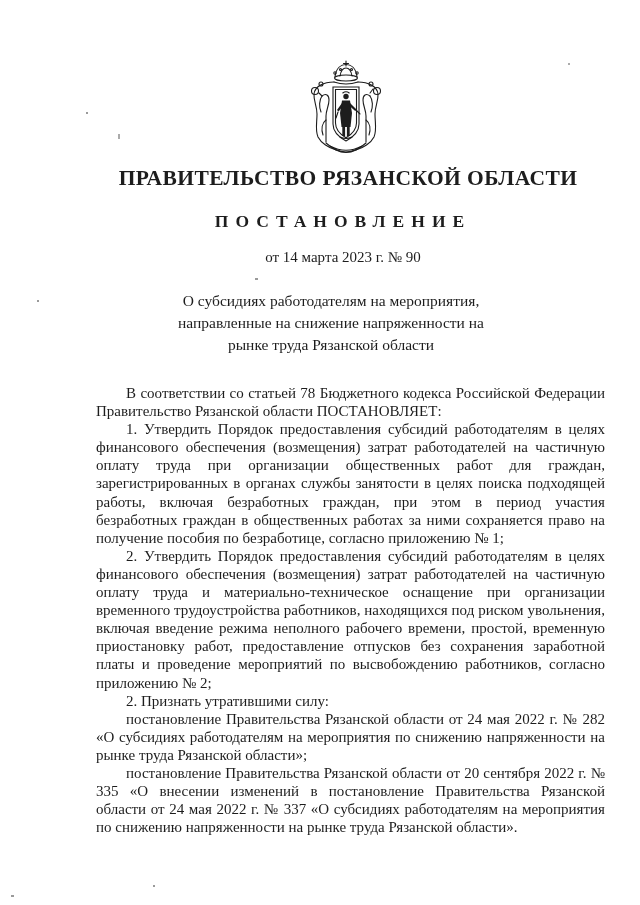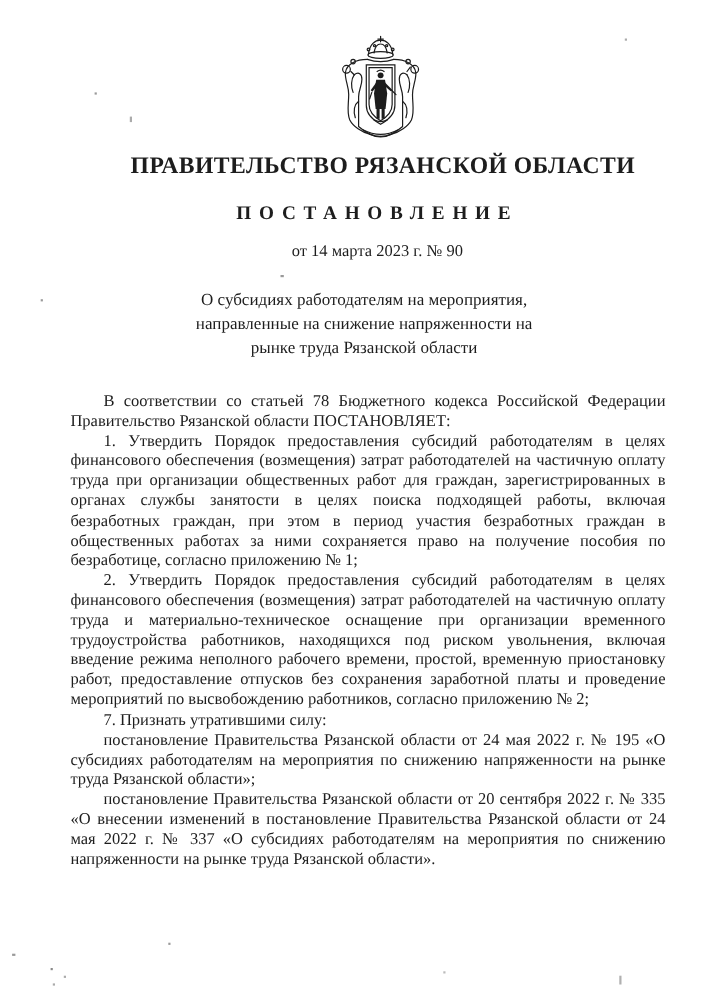--- a/index.html
+++ b/index.html
@@ -4,21 +4,21 @@
 <style>
   html, body { margin: 0; padding: 0; }
   body {
     width: 640px; height: 905px;
     background: #ffffff;
     font-family: "Liberation Serif", serif;
     color: #1d1d1d;
     position: relative;
     overflow: hidden;
   }
-  .page { position: absolute; inset: 0; }
+  .page { position: absolute; inset: 0; margin-top: 28px; }
 
   .emblem-wrap {
     width: 88px; height: 97px;
     margin: 32px auto 0;
     transform: translateX(26px);
   }
   .emblem-wrap svg { display: block; }
 
   .org-name {
     margin: 9px 0 0;
@@ -49,21 +49,21 @@
   }
   .doc-title {
     margin: 24px 0 0;
     font-size: 15.5px;
     line-height: 22px;
     text-align: center;
     transform: translateX(11px);
   }
   .body-text {
     margin-top: 28px;
-    padding-left: 64px;
+    padding-left: 96px;
     padding-right: 35px;
     font-size: 15px;
     line-height: 18.1px;
     text-align: justify;
     text-justify: inter-word;
   }
   .body-text p {
     margin: 0;
     text-indent: 30px;
   }
@@ -151,22 +151,22 @@
   <div class="doc-title">
     <div>О субсидиях работодателям на мероприятия,</div>
     <div>направленные на снижение напряженности на</div>
     <div>рынке труда Рязанской области</div>
   </div>
 
   <div class="body-text">
     <p>В соответствии со статьей 78 Бюджетного кодекса Российской Федерации Правительство Рязанской области ПОСТАНОВЛЯЕТ:</p>
     <p>1. Утвердить Порядок предоставления субсидий работодателям в целях финансового обеспечения (возмещения) затрат работодателей на частичную оплату труда при организации общественных работ для граждан, зарегистрированных в органах службы занятости в целях поиска подходящей работы, включая безработных граждан, при этом в период участия безработных граждан в общественных работах за ними сохраняется право на получение пособия по безработице, согласно приложению № 1;</p>
     <p>2. Утвердить Порядок предоставления субсидий работодателям в целях финансового обеспечения (возмещения) затрат работодателей на частичную оплату труда и материально-техническое оснащение при организации временного трудоустройства работников, находящихся под риском увольнения, включая введение режима неполного рабочего времени, простой, временную приостановку работ, предоставление отпусков без сохранения заработной платы и проведение мероприятий по высвобождению работников, согласно приложению № 2;</p>
-    <p>7. Признать утратившими силу:</p>
-    <p>постановление Правительства Рязанской области от 24 мая 2022 г. № 195 «О субсидиях работодателям на мероприятия по снижению напряженности на рынке труда Рязанской области»;</p>
+    <p>2. Признать утратившими силу:</p>
+    <p>постановление Правительства Рязанской области от 24 мая 2022 г. № 282 «О субсидиях работодателям на мероприятия по снижению напряженности на рынке труда Рязанской области»;</p>
     <p>постановление Правительства Рязанской области от 20 сентября 2022 г. № 335 «О внесении изменений в постановление Правительства Рязанской области от 24 мая 2022 г. № 337 «О субсидиях работодателям на мероприятия по снижению напряженности на рынке труда Рязанской области».</p>
   </div>
 
   <div class="speck sp1"></div>
   <div class="speck sp2"></div>
   <div class="speck sp3"></div>
   <div class="speck sp4"></div>
   <div class="speck sp5"></div>
   <div class="speck sp6"></div>
   <div class="speck sp7"></div>

